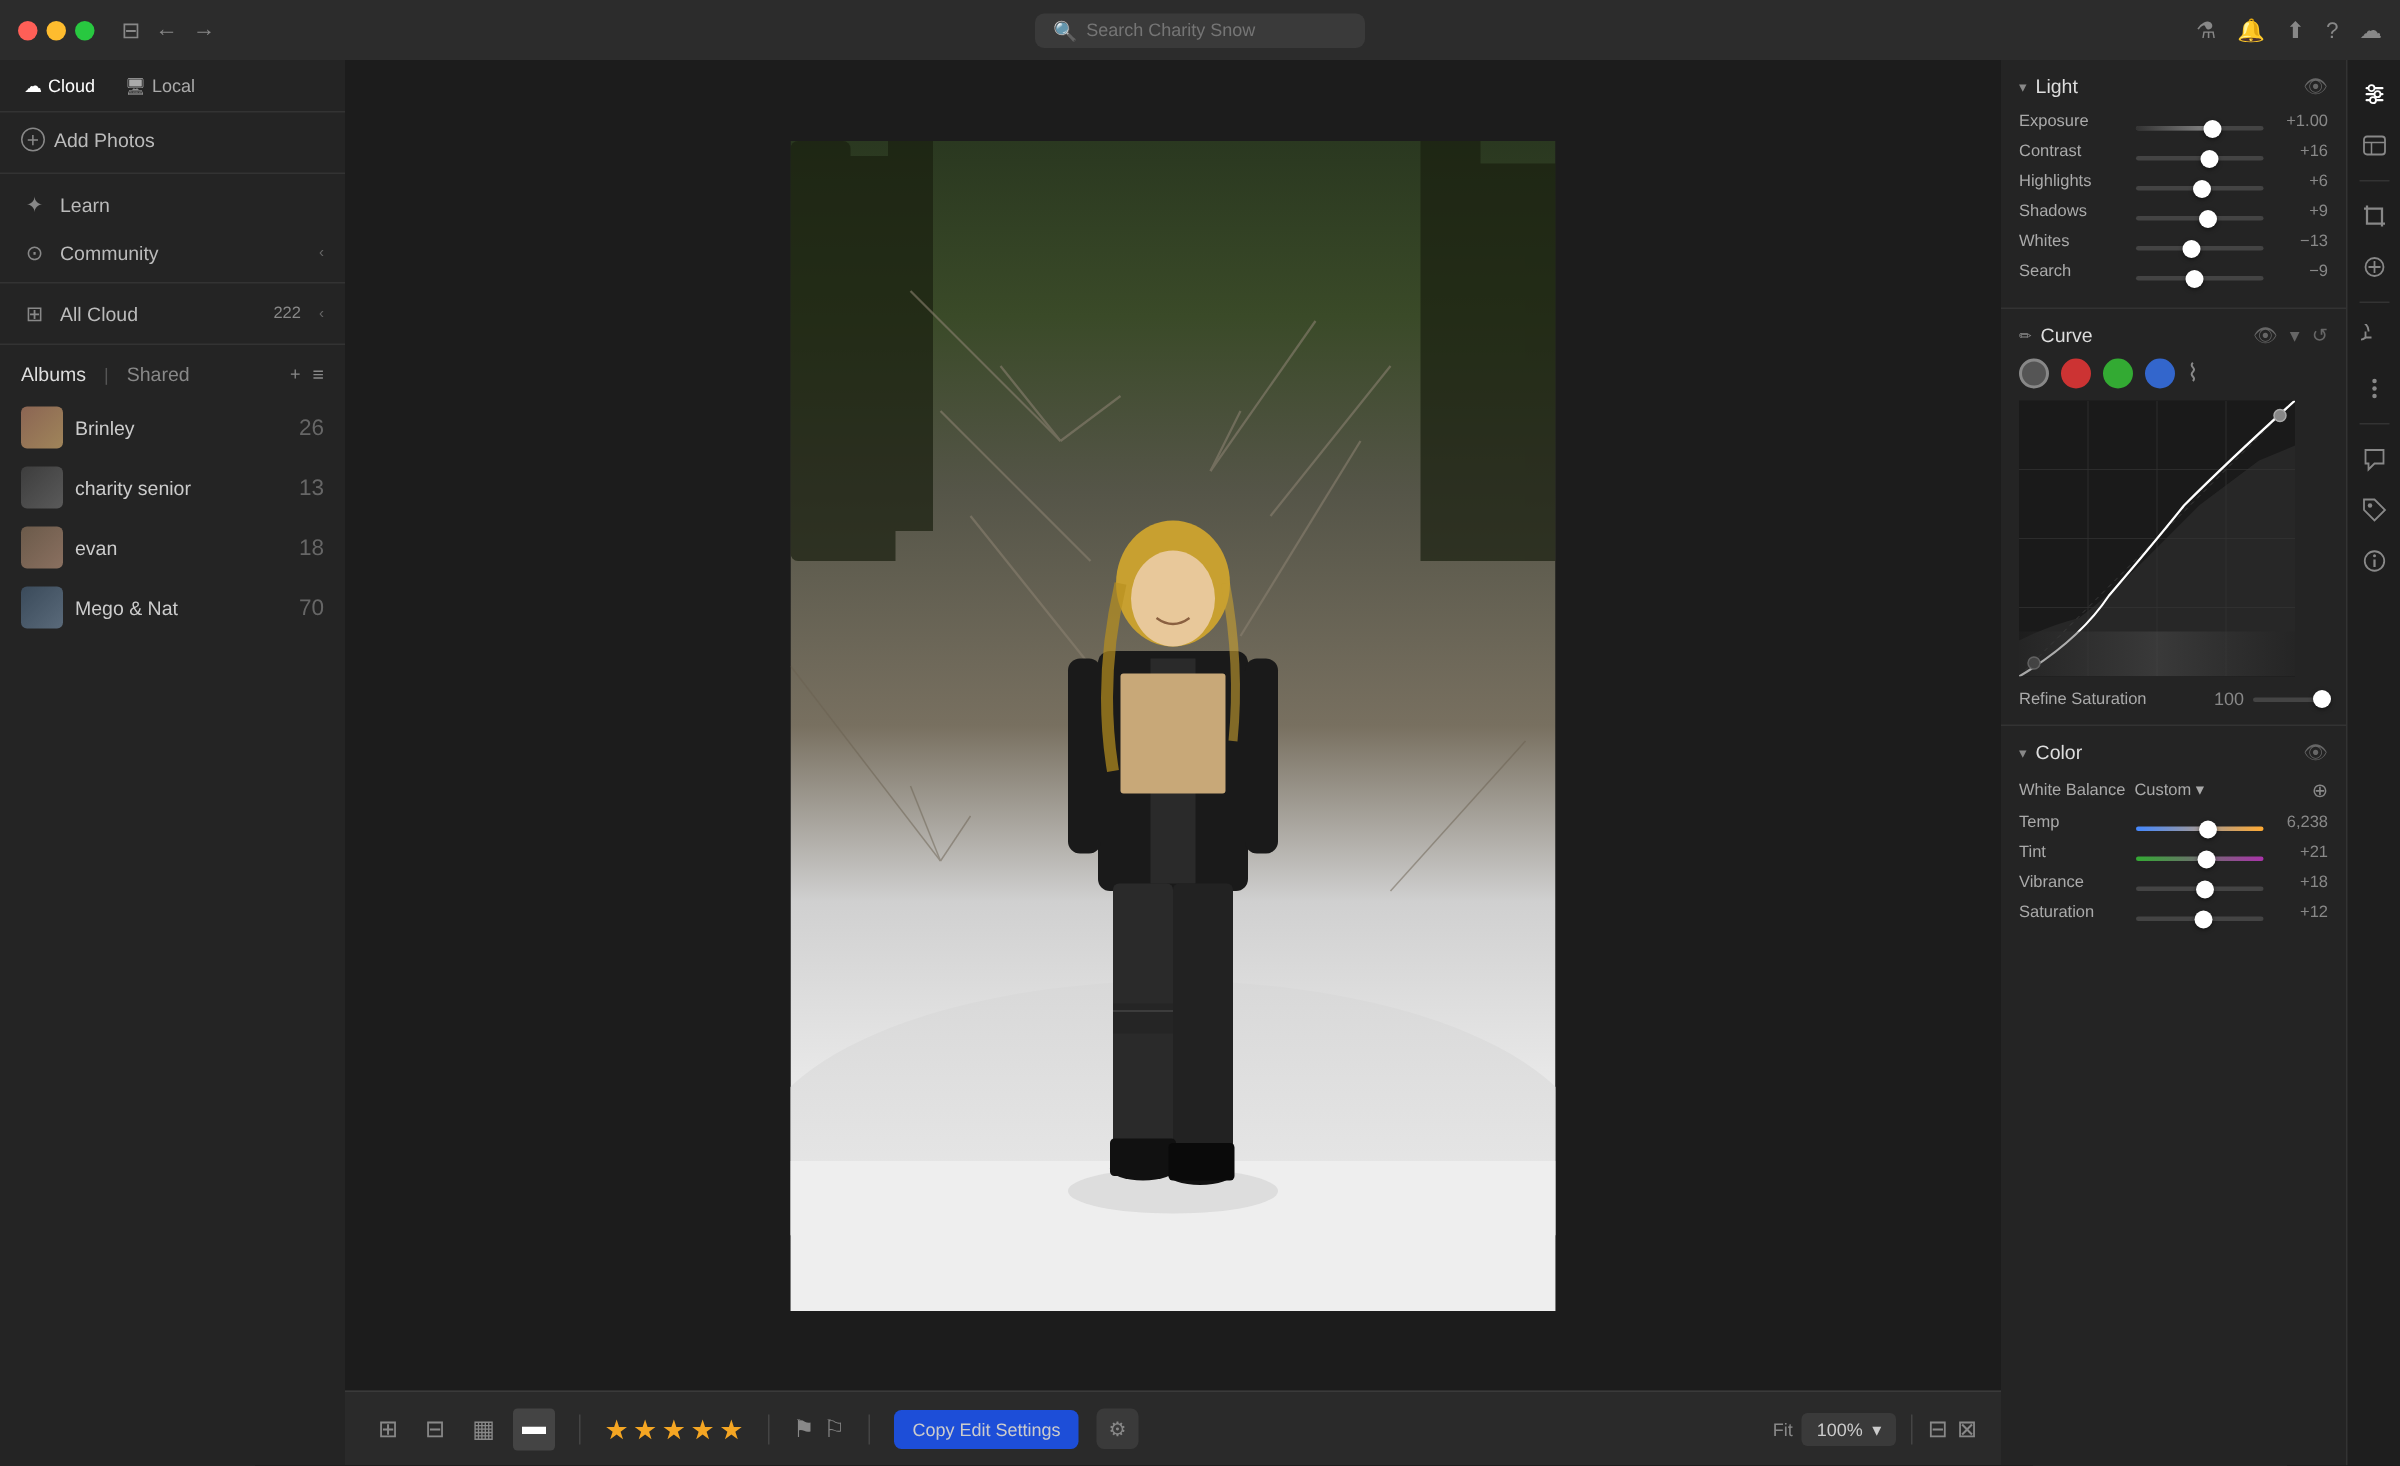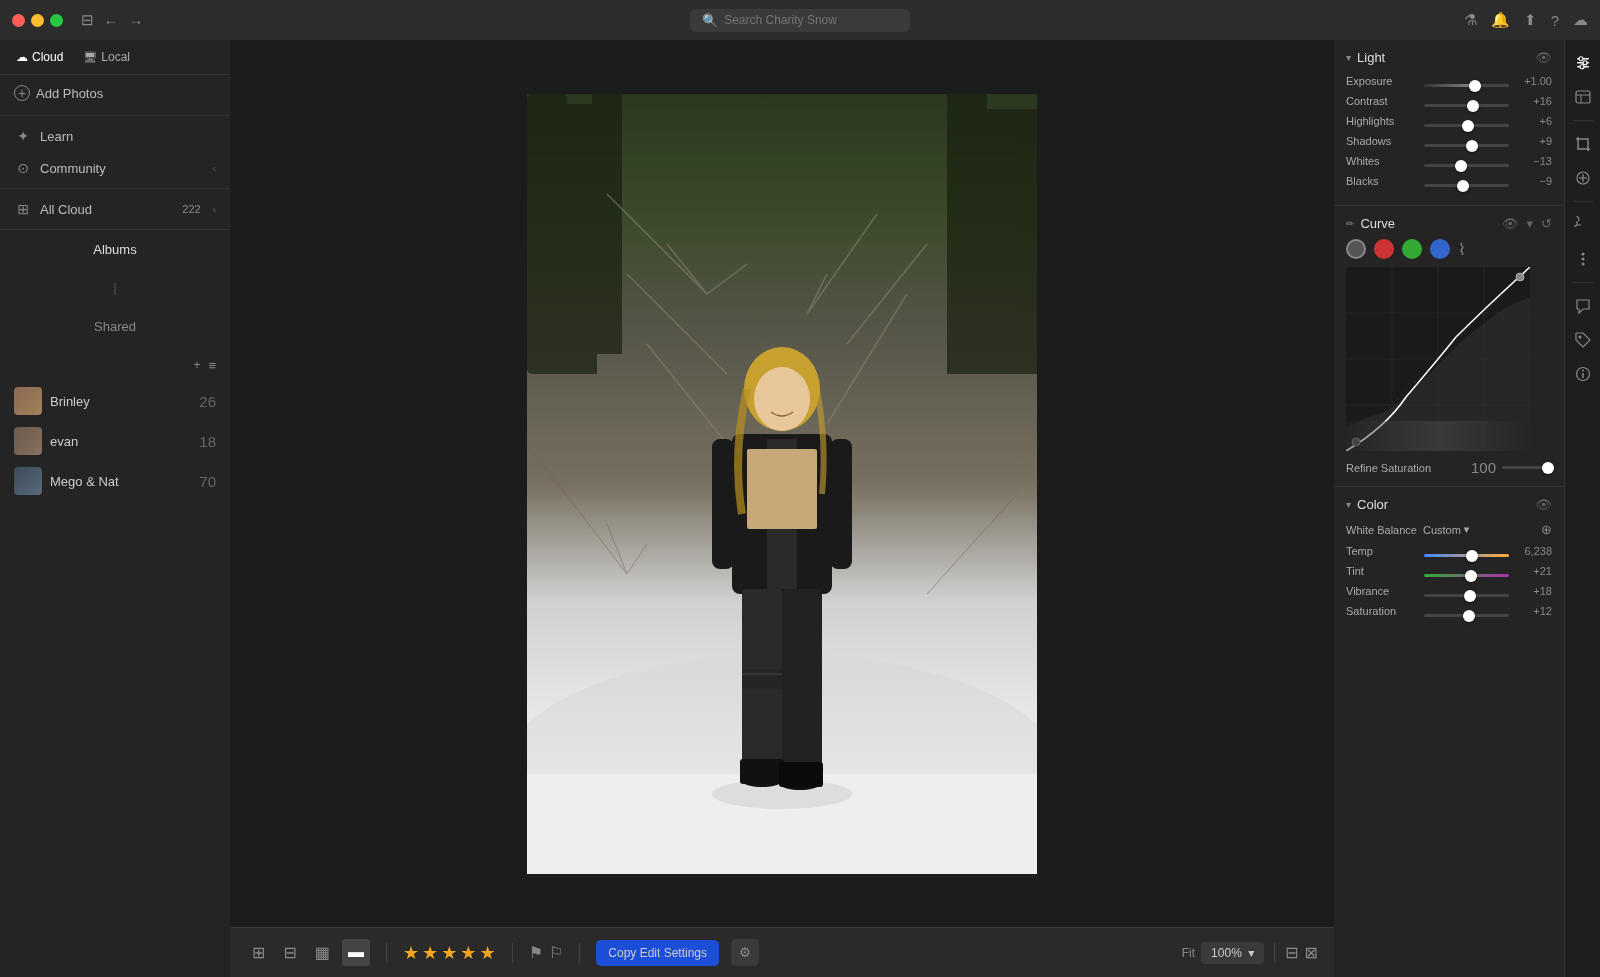--- a/index.html
+++ b/index.html
@@ -154,22 +154,21 @@
     .sidebar-divider {
       height: 1px;
       background: #333;
       margin: 4px 0;
     }
 
     .albums-header {
       display: flex;
       align-items: center;
       padding: 8px 14px;
-      gap: 24px;
-      flex-direction: column;
+      gap: 4px;
     }
     .albums-tab {
       font-size: 13px;
       color: #ddd;
       cursor: pointer;
       font-weight: 500;
     }
     .albums-tab.inactive { color: #888; font-weight: normal; }
     .albums-actions {
       margin-left: auto;
@@ -436,21 +435,21 @@
     .refine-sat-row {
       display: flex;
       align-items: center;
     }
     .refine-sat-label {
       font-size: 11px;
       color: #aaa;
       flex: 1;
     }
     .refine-sat-value {
-      font-size: 15px;
+      font-size: 12px;
       color: #888;
       margin-right: 6px;
     }
 
     
     .color-section {
       padding: 10px 12px;
     }
     .wb-row {
       display: flex;
@@ -580,20 +579,25 @@
         <span style="cursor:pointer;font-size:13px;">≡</span>
       </div>
     </div>
 
     <div class="album-item">
       <div class="album-thumb album-thumb-brinley"></div>
       <span class="album-name">Brinley</span>
       <span class="album-count">26</span>
     </div>
     <div class="album-item">
+      <div class="album-thumb album-thumb-charity-senior"></div>
+      <span class="album-name">charity senior</span>
+      <span class="album-count">13</span>
+    </div>
+    <div class="album-item">
       <div class="album-thumb album-thumb-evan"></div>
       <span class="album-name">evan</span>
       <span class="album-count">18</span>
     </div>
     <div class="album-item">
       <div class="album-thumb album-thumb-mego"></div>
       <span class="album-name">Mego &amp; Nat</span>
       <span class="album-count">70</span>
     </div>
   </div>
@@ -773,21 +777,21 @@
 
       <div class="slider-row">
         <span class="slider-label">Whites</span>
         <div class="slider-track">
           <div class="slider-thumb" style="left:44%;"></div>
         </div>
         <span class="slider-value">−13</span>
       </div>
 
       <div class="slider-row">
-        <span class="slider-label">Blacks</span>
+        <span class="slider-label">Search</span>
         <div class="slider-track">
           <div class="slider-thumb" style="left:46%;"></div>
         </div>
         <span class="slider-value">−9</span>
       </div>
     </div>
 
     <div class="curve-section">
       <div class="curve-header">
         <span style="margin-right:6px;color:#888;font-size:10px;">✏</span>

